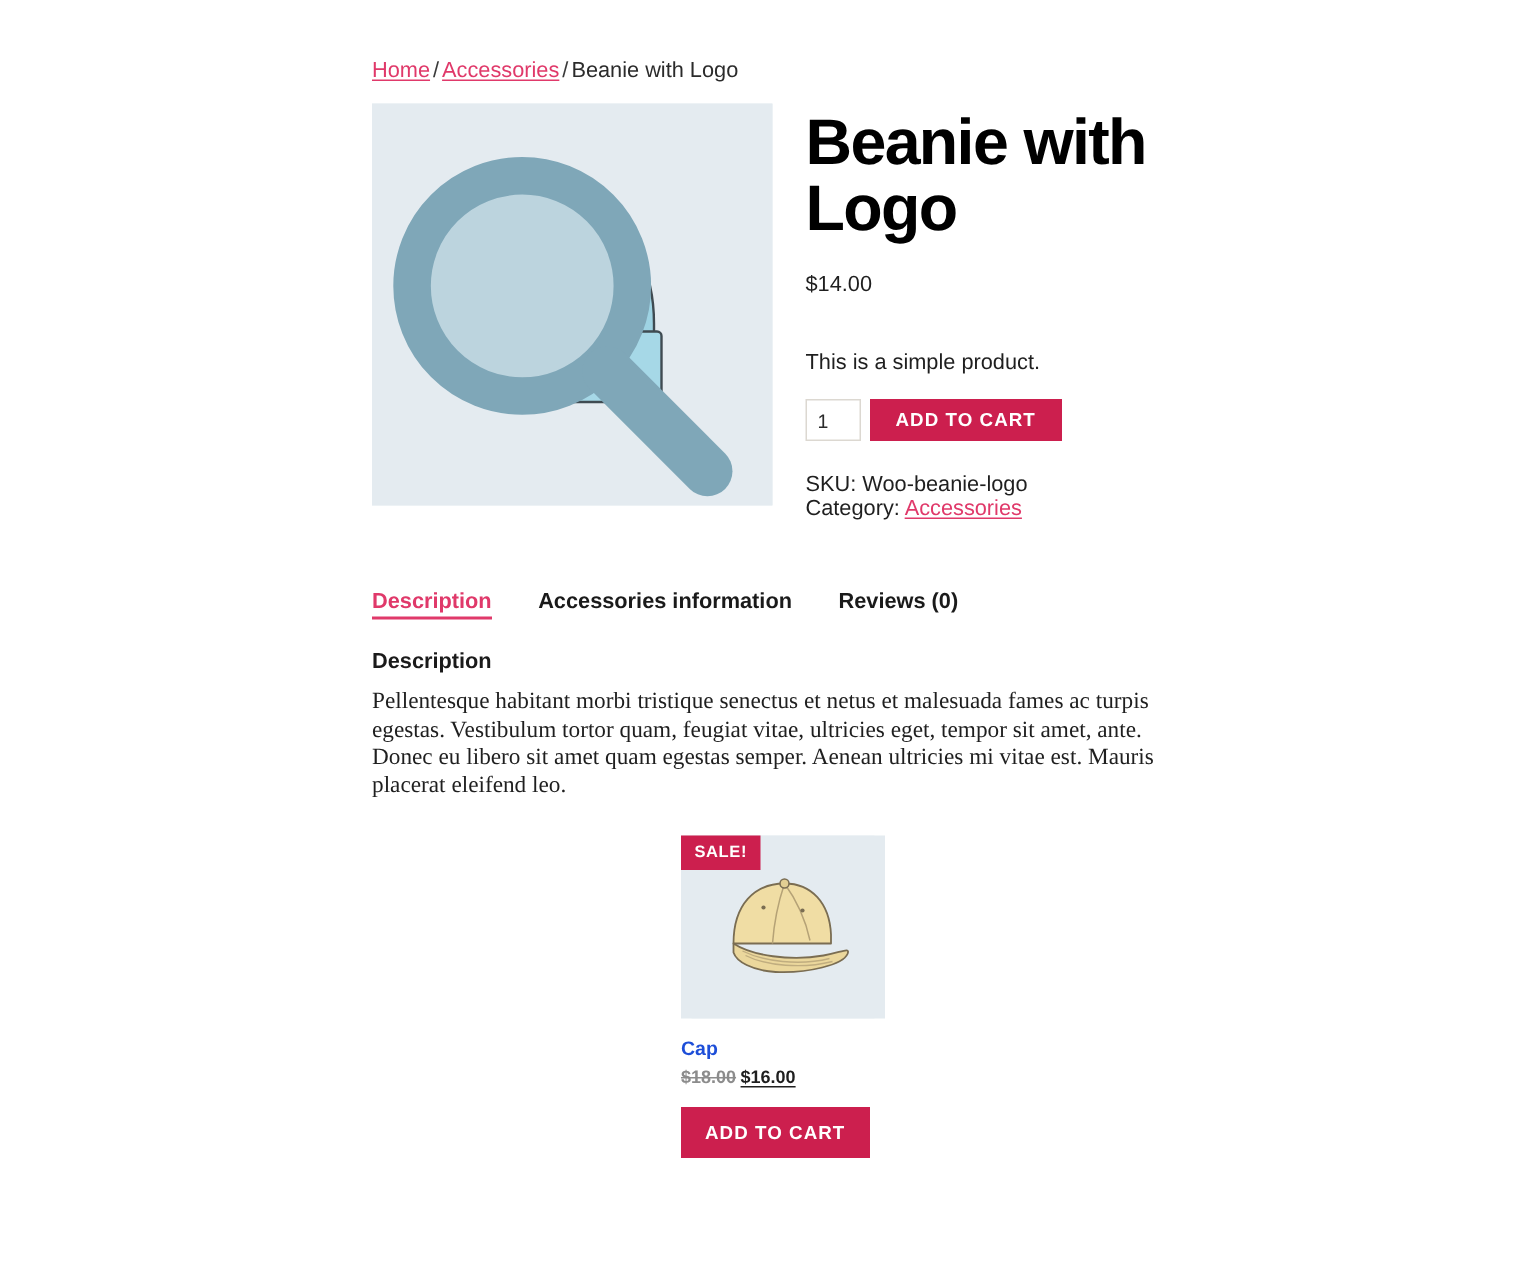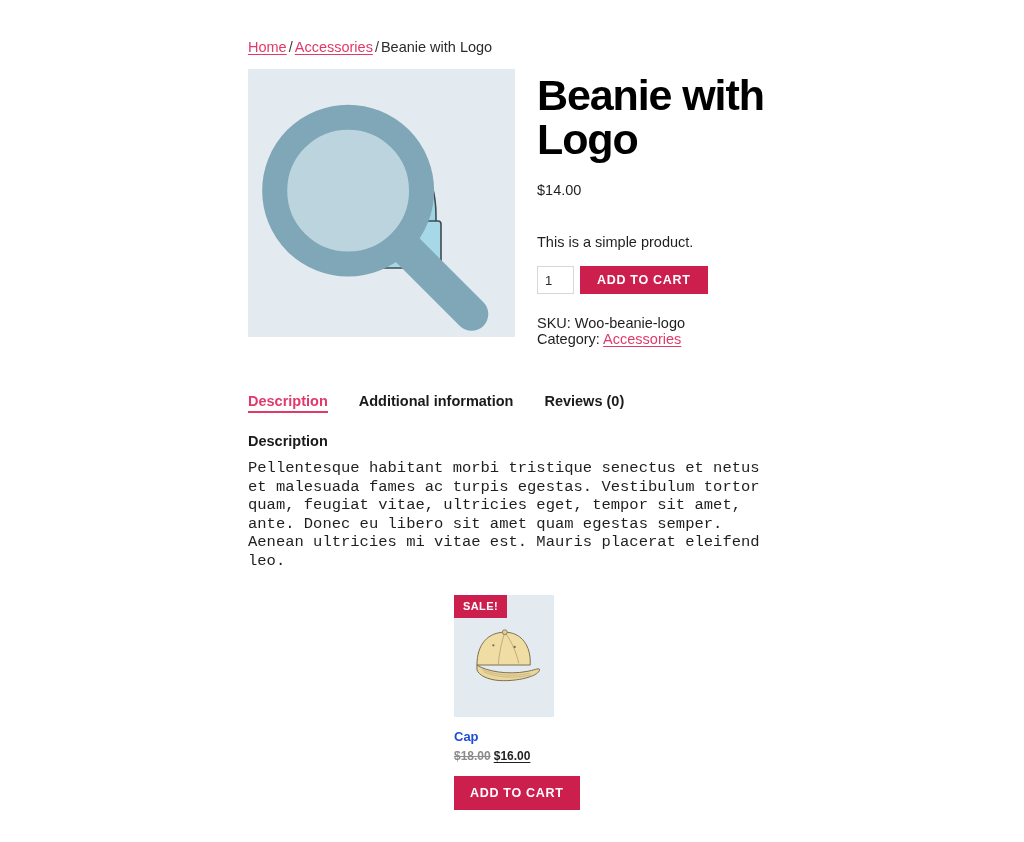--- a/index.html
+++ b/index.html
@@ -164,21 +164,21 @@
 
   .tab-panel { margin-top: 20px; }
   .panel-heading {
     margin: 0;
     font-size: 14.5px;
     font-weight: 700;
     color: #1a1a1a;
   }
   .panel-body {
     margin: 10px 0 0 0;
-    font-family: Liberation Mono, monospace;
+    font-family: Liberation Serif, serif;
     font-size: 15.5px;
     line-height: 18.6px;
     color: #1f1f1f;
     max-width: 538px;
   }
 
   
   .related-title {
     margin: 0;
     padding-top: 50px;
@@ -188,21 +188,21 @@
     color: #111111;
   }
   .related-grid {
     margin-top: 24px;
     display: flex;
   }
   .related-spacer { width: 206px; flex: 0 0 206px; }
   .product-card { width: 122px; }
   .card-thumb {
     position: relative;
-    width: 100px;
+    width: 136px;
     height: 122px;
     background: #e4ebf0;
   }
   .card-thumb svg { display: block; width: 100%; height: 100%; }
   .sale-badge {
     position: absolute;
     left: 0;
     top: 0;
     background: #cc1f4e;
     color: #ffffff;
@@ -300,21 +300,21 @@
 
         <div class="product-meta">
           <span>SKU: Woo-beanie-logo Category:</span>
           <a href="#">Accessories</a>
         </div>
       </div>
     </div>
 
     <div class="tabs">
       <div class="tab active">Description</div>
-      <div class="tab">Additional information</div>
+      <div class="tab">Accessories information</div>
       <div class="tab">Reviews (0)</div>
     </div>
 
     <div class="tab-panel">
       <h2 class="panel-heading">Description</h2>
       <p class="panel-body">Pellentesque habitant morbi tristique senectus et netus et malesuada fames ac turpis egestas. Vestibulum tortor quam, feugiat vitae, ultricies eget, tempor sit amet, ante. Donec eu libero sit amet quam egestas semper. Aenean ultricies mi vitae est. Mauris placerat eleifend leo.</p>
     </div>
 
 
     <div class="related-grid">

